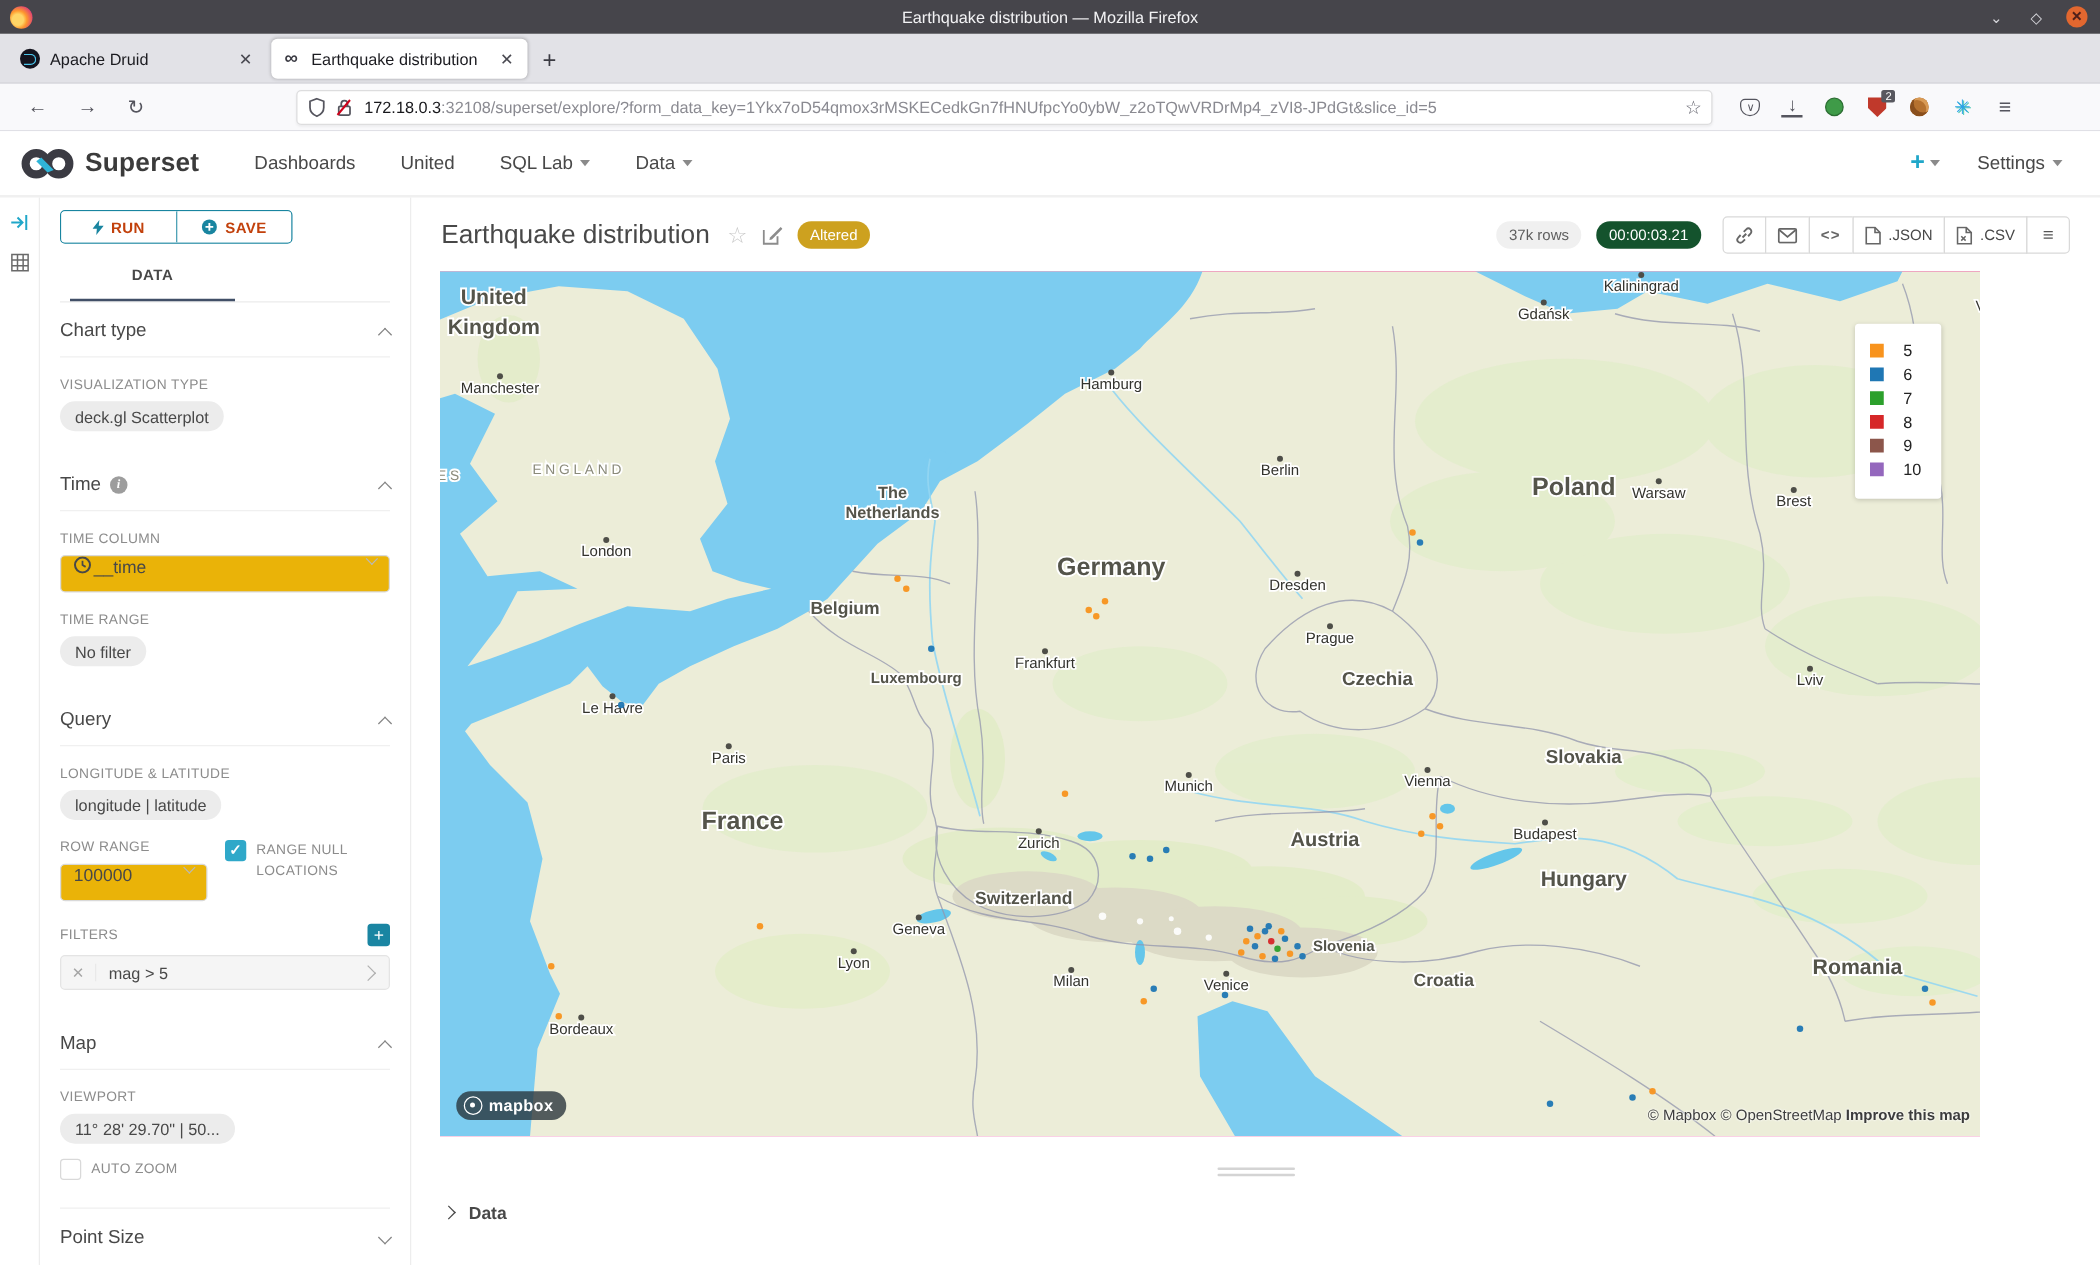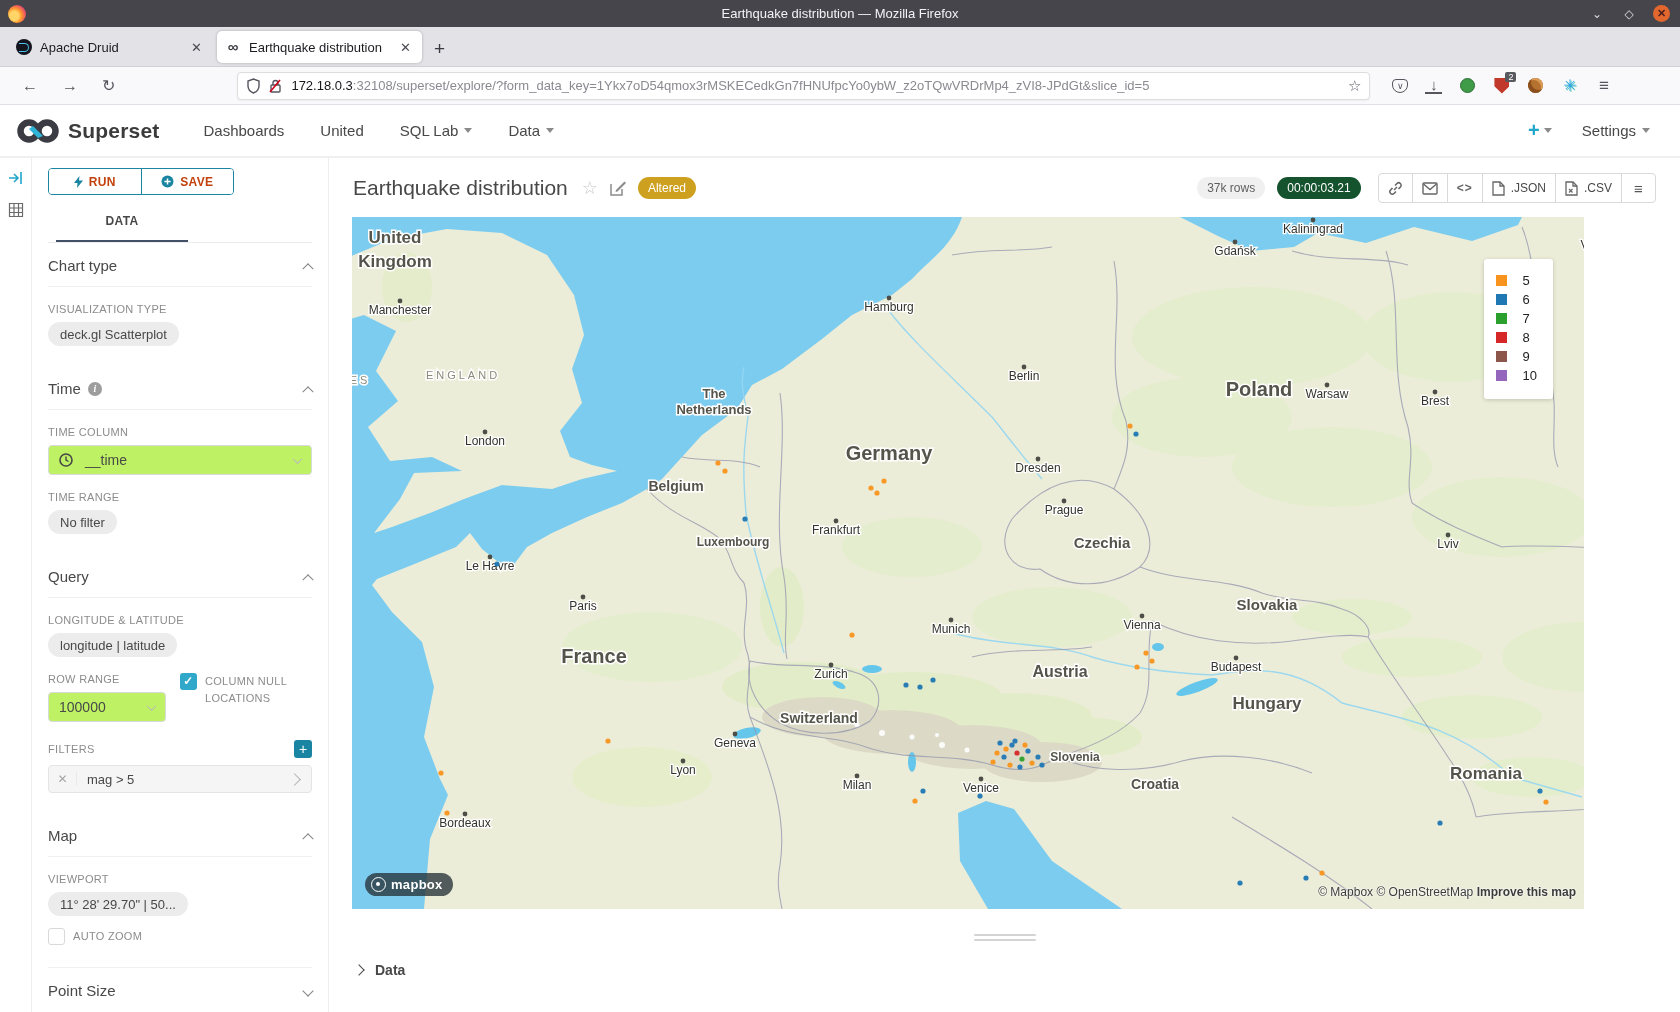--- a/index.html
+++ b/index.html
@@ -74,22 +74,22 @@
     letter-spacing:.4px; padding-bottom:12px; border-bottom:2px solid #414f67; margin-left:8px; }
 
   .sect { border-bottom:1px solid #f0f0f0; padding:14px 0 12px; display:flex; align-items:center; }
   .sect-title { font-size:15px; color:#484848; display:flex; align-items:center; gap:7px; }
   .chev { width:8px; height:8px; border-right:1.6px solid #848484; border-bottom:1.6px solid #848484; margin-left:auto; }
   .chev.up { transform:rotate(-135deg) translate(-2px,-2px); }
   .chev.down { transform:rotate(45deg); }
   .ctl-label { font-size:11px; color:#8c8c8c; letter-spacing:.3px; margin:16px 0 7px; }
   .pill { display:inline-flex; align-items:center; height:24px; padding:0 12px; background:#ececec; border-radius:12px;
     font-size:13px; color:#484848; white-space:nowrap; }
-  .selectbox { height:30px; border:1px solid #d9d9d9; border-radius:4px; background:#bef264; display:flex; align-items:center;
-    padding:0 10px; font-size:14px; color:#484848; gap:12px; }
+  .selectbox { height:30px; border:1px solid #d9d9d9; border-radius:4px; background:#eab308; display:flex; 
+    padding:0 10px; font-size:14px; color:#484848; gap:2px; }
   .sel-caret { margin-left:auto; width:7px; height:7px; border-right:1.4px solid #b9b9b9; border-bottom:1.4px solid #b9b9b9; transform:rotate(45deg) translate(-1px,-1px); }
   .info-i { width:14px; height:14px; border-radius:50%; background:#9d9d9d; color:#fff; font-size:10px; font-weight:bold;
     display:inline-flex; align-items:center; justify-content:center; font-family:"Liberation Serif",serif; font-style:italic; }
   .two-col { display:flex; gap:14px; }
   .cb-row { display:flex; align-items:flex-start; gap:8px; font-size:11px; color:#8c8c8c; letter-spacing:.3px; line-height:17px; }
   .cbox { width:17px; height:17px; border-radius:3px; flex:none; }
   .cbox.checked { background:#2fa8c9; color:#fff; font-size:12px; font-weight:bold; text-align:center; line-height:17px; }
   .cbox.un { background:#fff; border:1px solid #d9d9d9; }
   .filters-head { display:flex; align-items:center; margin:18px 0 7px; }
   .addbtn { margin-left:auto; width:18px; height:18px; background:#1a85a2; border-radius:3px; color:#fff; font-size:14px;
@@ -307,21 +307,21 @@
       <div style="width:118px">
         <div class="ctl-label">ROW RANGE</div>
         <div class="selectbox">
           <span>100000</span>
           <span class="sel-caret"></span>
         </div>
       </div>
       <div style="flex:1; padding-top:16px">
         <div class="cb-row">
           <span class="cbox checked">✓</span>
-          <span>COLUMN NULL LOCATIONS</span>
+          <span>RANGE NULL LOCATIONS</span>
         </div>
       </div>
     </div>
 
     <div class="filters-head">
       <span class="ctl-label" style="margin:0">FILTERS</span>
       <span class="addbtn">+</span>
     </div>
     <div class="filter-item">
       <span class="filter-x">✕</span>

